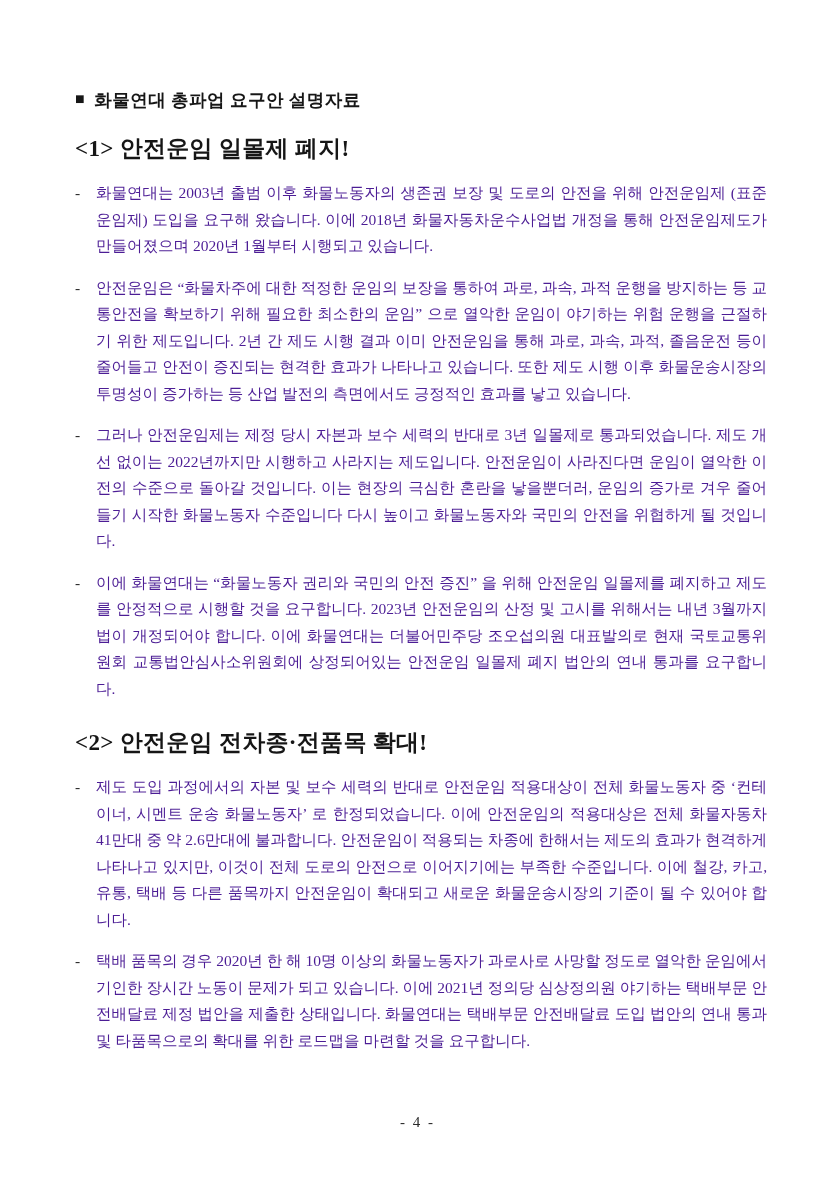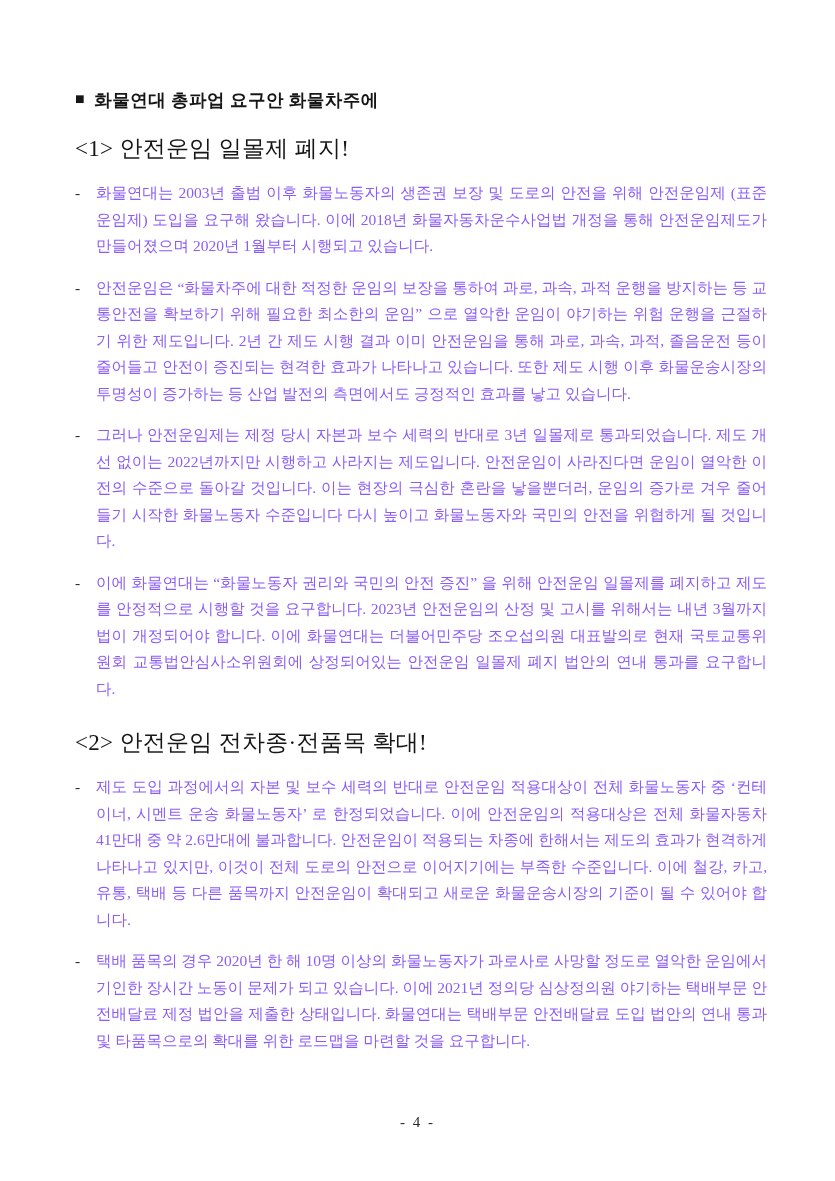--- a/index.html
+++ b/index.html
@@ -34,21 +34,21 @@
     color: #161616;
   }
   .doc-title .bullet {
     font-size: 16px;
     line-height: 1;
     transform: translateY(-1px);
   }
   .section-heading {
     margin: 24px 0 0 0;
     font-size: 23px;
-    font-weight: 400;
+    font-weight: 700;
     letter-spacing: 0.3px;
     line-height: 30px;
     color: #161616;
   }
   .section-heading.second {
     margin-top: 26px;
   }
   .para {
     display: flex;
     margin-top: 15px;
@@ -59,42 +59,42 @@
     margin-top: 16px;
   }
   .para .marker {
     flex: none;
     width: 21px;
     color: #2a2a2a;
   }
   .para .text {
     flex: 1;
     text-align: justify;
-    color: #8b5cf6;
+    color: #4c1d95;
   }
   .footer {
     position: absolute;
     top: 1114px;
     left: 0;
     width: 100%;
     text-align: center;
     font-size: 15px;
     letter-spacing: 2px;
     color: #2a2a2a;
   }
 </style>
 </head>
 <body>
 
 <div class="page">
   <div class="content">
 
     <div class="doc-title">
       <span class="bullet">■</span>
-      <span>화물연대 총파업 요구안 화물차주에</span>
+      <span>화물연대 총파업 요구안 설명자료</span>
     </div>
 
     <h1 class="section-heading">&lt;1&gt; 안전운임 일몰제 폐지!</h1>
 
     <div class="para first">
       <span class="marker">-</span>
       <span class="text">화물연대는 2003년 출범 이후 화물노동자의 생존권 보장 및 도로의 안전을 위해 안전운임제 (표준운임제) 도입을 요구해 왔습니다. 이에 2018년 화물자동차운수사업법 개정을 통해 안전운임제도가 만들어졌으며 2020년 1월부터 시행되고 있습니다.</span>
     </div>
 
     <div class="para">

